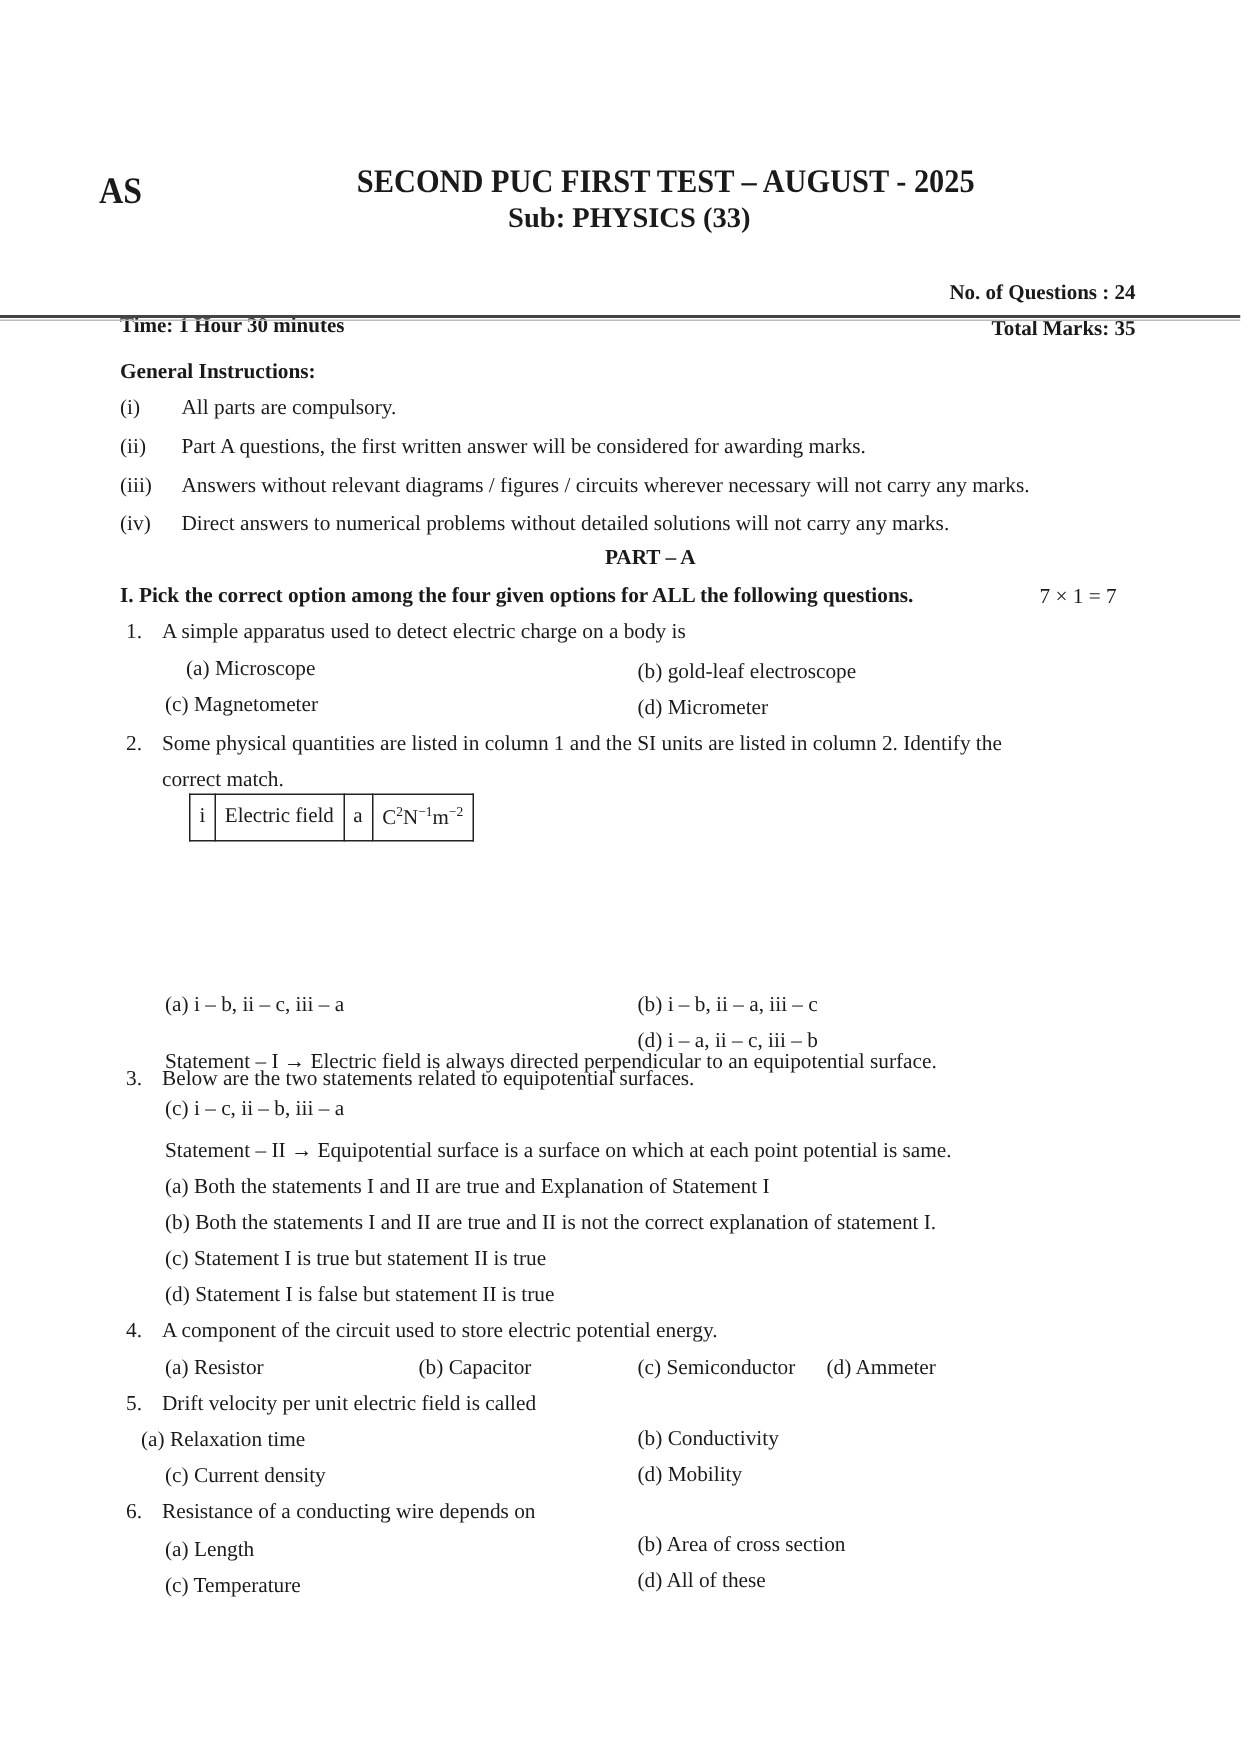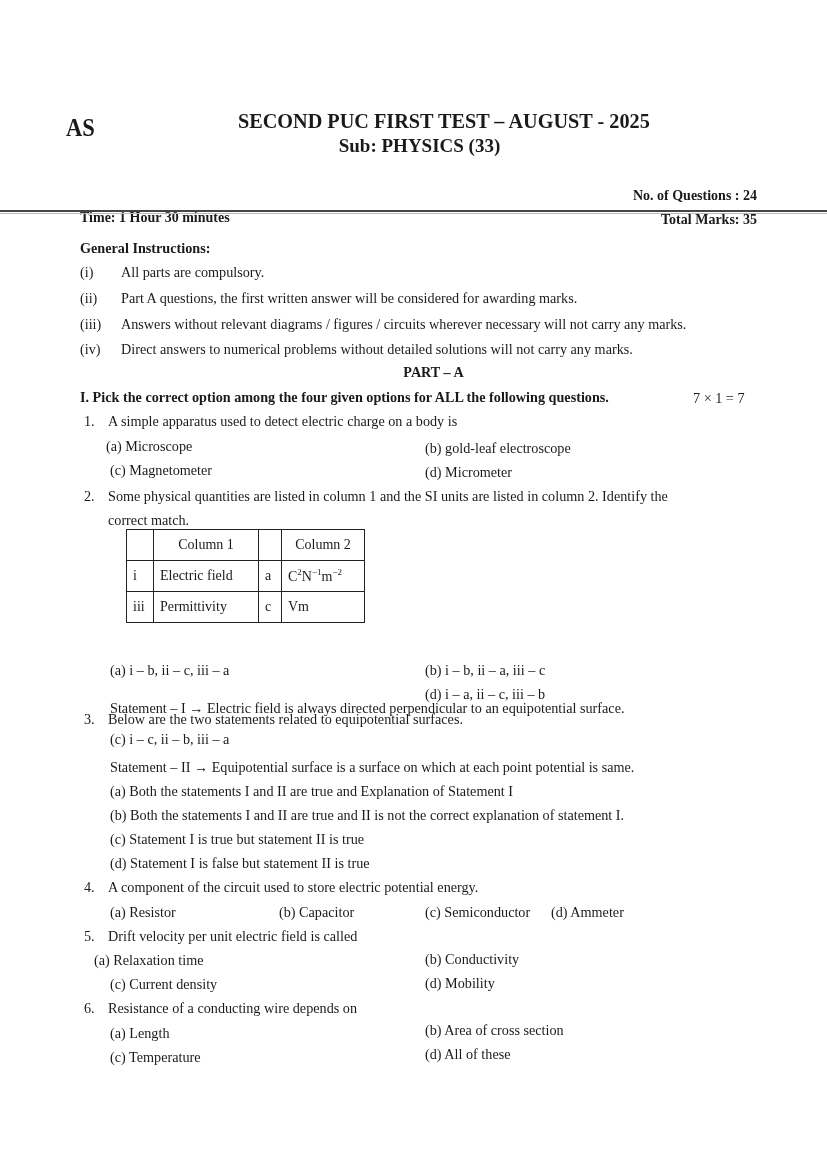--- a/index.html
+++ b/index.html
@@ -46,50 +46,38 @@
   <div class="abs t14" style="left:121px; top:341px;">Direct answers to numerical problems without detailed solutions will not carry any marks.</div>
 </div>
 
 <div class="abs sec-title" style="left:0; width:827px; text-align:center; top:364px; padding-left:40px; box-sizing:border-box;">PART – A</div>
 <div class="abs sec-title" style="left:80px; top:389px;">I. Pick the correct option among the four given options for ALL the following questions.</div>
 <div class="abs t14" style="left:693px; top:390px;">7 × 1 = 7</div>
 
 <div>
   <div class="abs t14" style="left:84px; top:413px;">1.</div>
   <div class="abs t14" style="left:108px; top:413px;">A simple apparatus used to detect electric charge on a body is</div>
-  <div class="abs t14" style="left:106px; top:438px;">(a) Microscope</div>
+  <div class="abs t14" style="left:124px; top:438px;">(a) Microscope</div>
   <div class="abs t14" style="left:425px; top:440px;">(b) gold-leaf electroscope</div>
   <div class="abs t14" style="left:110px; top:462px;">(c) Magnetometer</div>
   <div class="abs t14" style="left:425px; top:464px;">(d) Micrometer</div>
 </div>
 
 <div>
   <div class="abs t14" style="left:84px; top:488px;">2.</div>
   <div class="abs t14" style="left:108px; top:488px;">Some physical quantities are listed in column 1 and the SI units are listed in column 2. Identify the</div>
   <div class="abs t14" style="left:108px; top:512px;">correct match.</div>
 
   <table class="abs match" style="left:126px; top:529px;">
     <tbody>
-        <tr>
-      <td style="width:14px;"></td>
-      <td style="width:92px; text-align:center;">Column 1</td>
-      <td style="width:10px;"></td>
-      <td style="width:70px; text-align:center;">Column 2</td>
-    </tr>
     <tr>
       <td>i</td>
       <td>Electric field</td>
       <td>a</td>
       <td><span>C</span><sup>2</sup><span>N</span><sup>−1</sup><span>m</span><sup>−2</sup></td>
-    </tr>
-    <tr>
-      <td>iii</td>
-      <td>Permittivity</td>
-      <td>c</td>
-      <td><span>Vm</span></td>
     </tr>
   </tbody>
     </table>
 
   <div class="abs t14" style="left:110px; top:662px;">(a) i – b, ii – c, iii – a</div>
   <div class="abs t14" style="left:425px; top:662px;">(b) i – b, ii – a, iii – c</div>
   <div class="abs t14" style="left:110px; top:686px;margin-top:45px;">(c) i – c, ii – b, iii – a</div>
   <div class="abs t14" style="left:425px; top:686px;">(d) i – a, ii – c, iii – b</div>
 </div>
 

